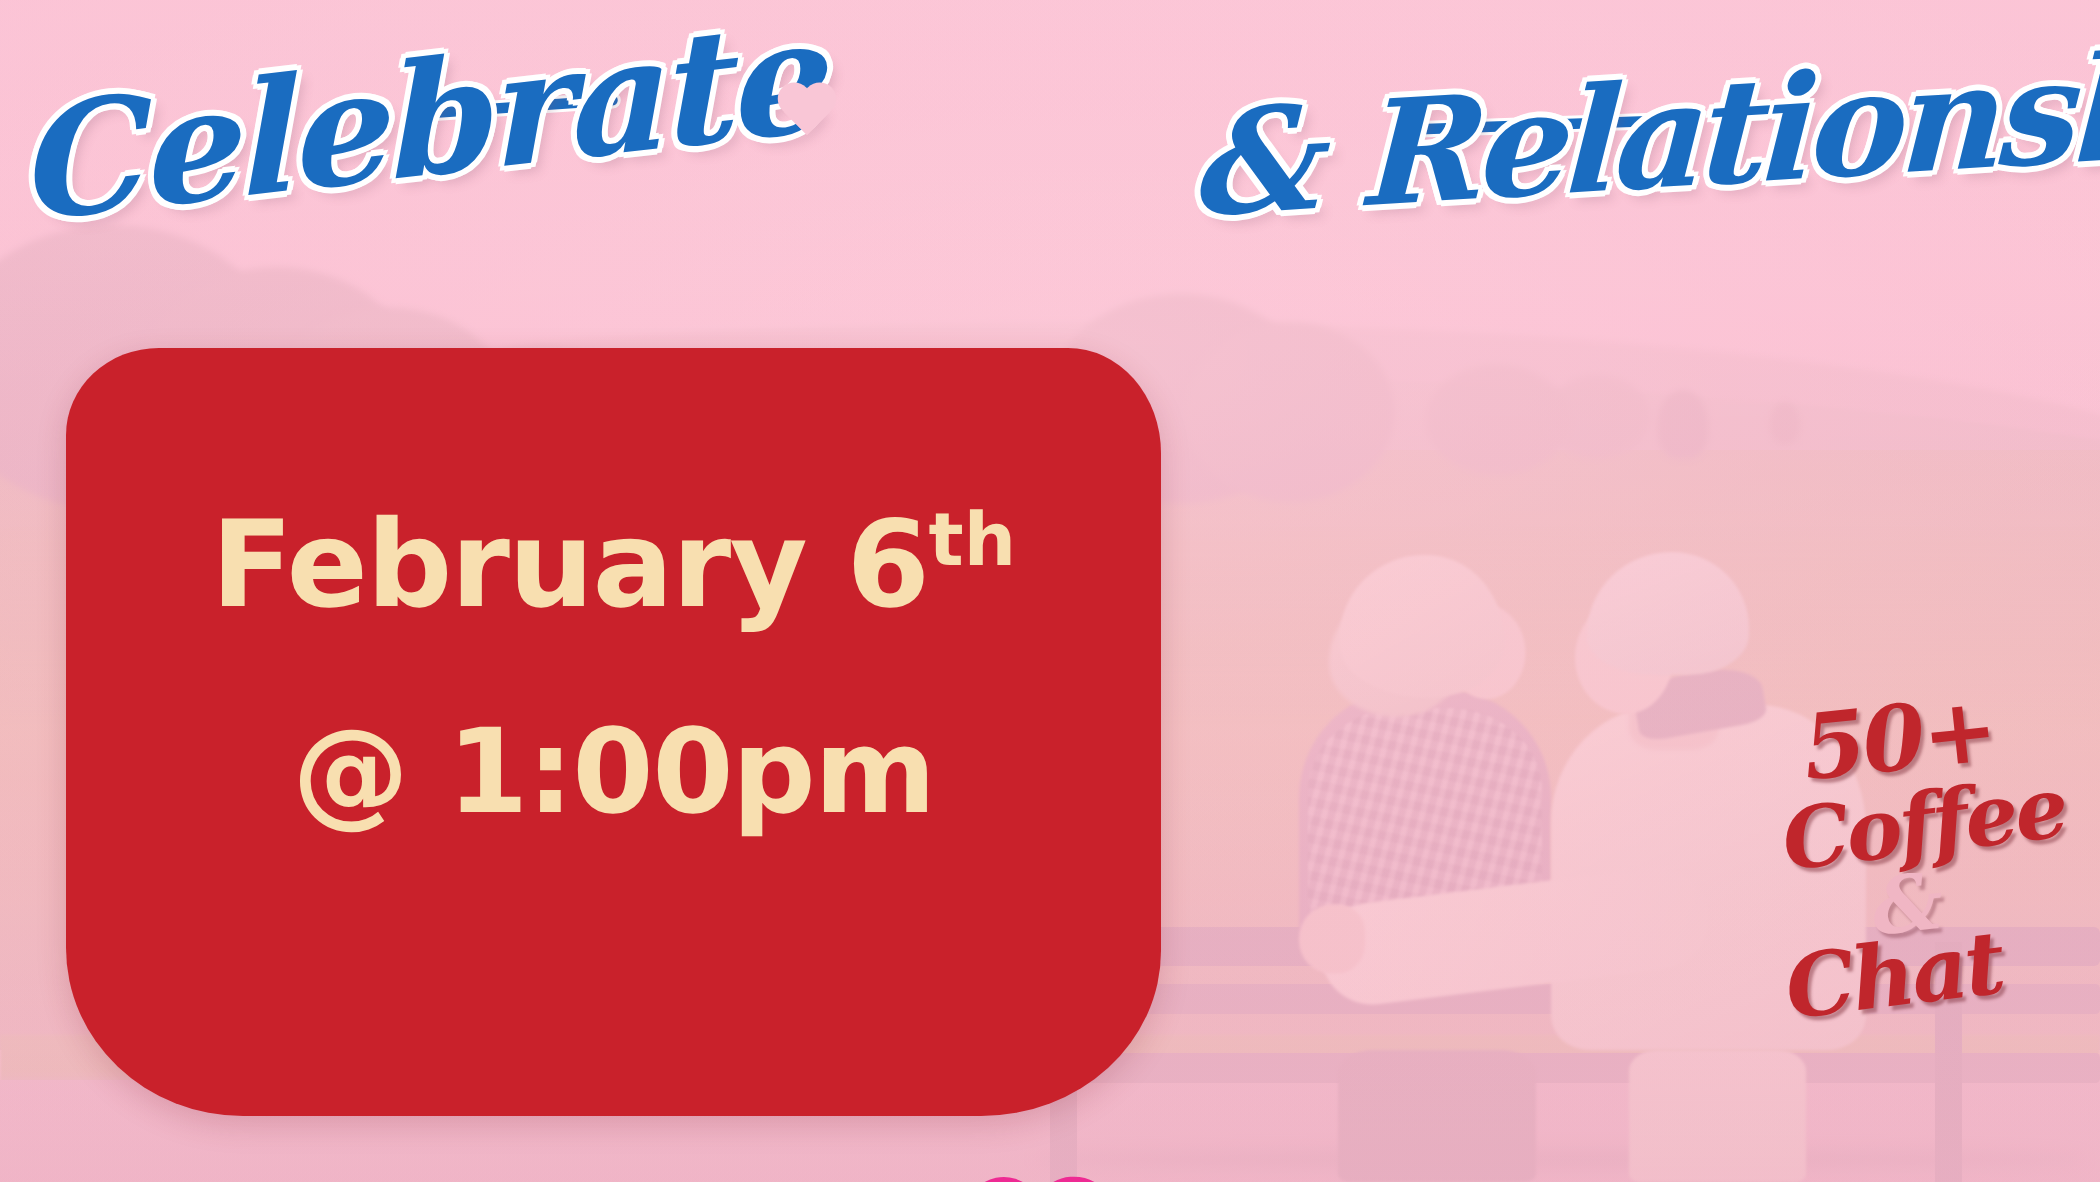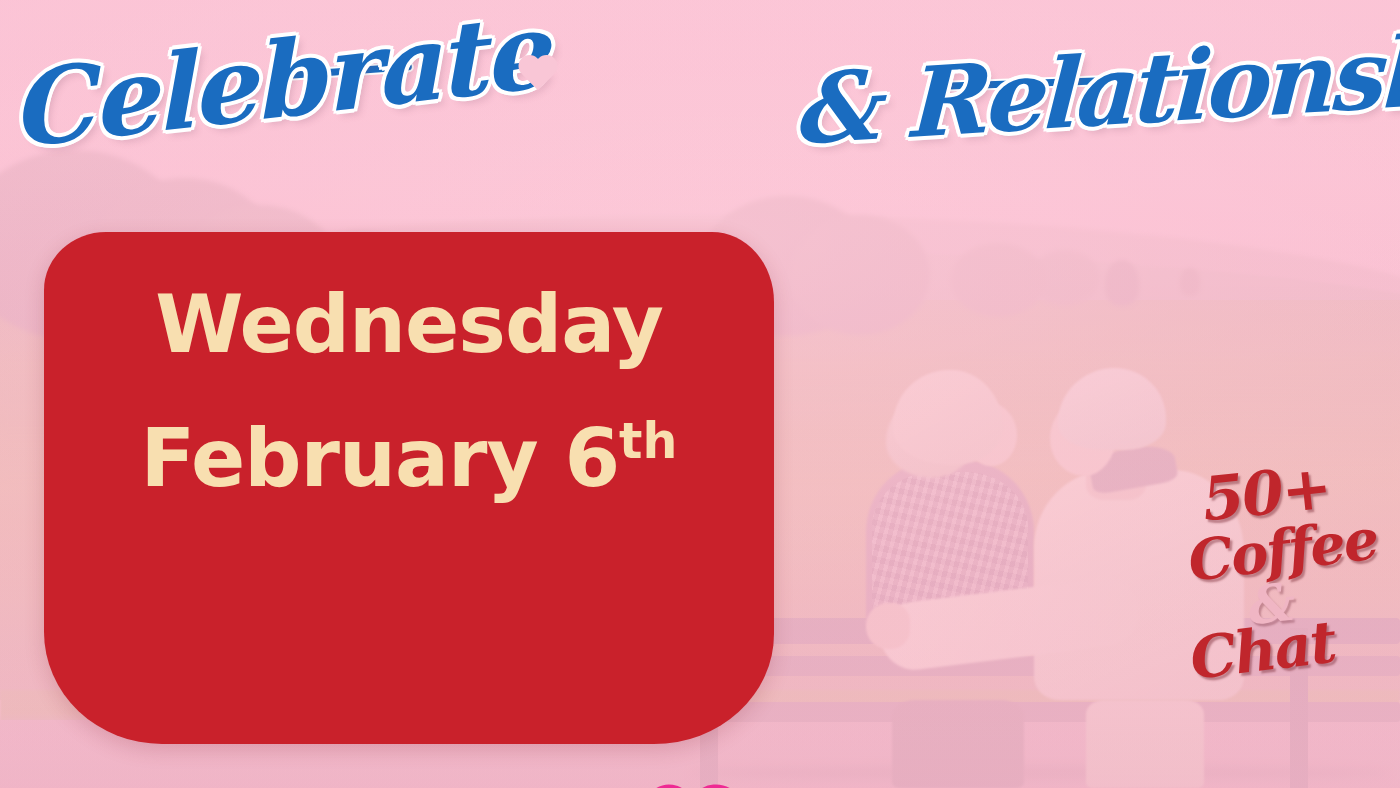--- a/index.html
+++ b/index.html
@@ -347,22 +347,22 @@
     <div class="celebrate">Celebrate</div>
 
     <div class="love-heart"></div>
 
     <div class="brush-line b2"></div>
     <div class="relationships">&amp; Relationships</div>
   </div>
 
   <div class="red-panel">
     <div class="date-lines">
-      <span class="dl l1">Wednesday</span>
       <span class="dl l2"><span>February</span>&nbsp;<span>6</span><span class="ordinal">th</span></span>
+      <span class="dl l3">@ 1:00pm</span>
     </div>
 
     <svg class="hearts" viewBox="0 0 190 160">
       <g fill="none" stroke="#ee2a93" stroke-width="13" stroke-linecap="round" stroke-linejoin="round">
         <path d="M59 122 C34 96 16 74 16 56 C16 38 30 28 43 32 C52 35 57 44 59 52 C63 43 70 32 82 31 C96 30 106 41 104 57 C101 79 82 100 59 122 Z"></path>
         <path d="M129 148 C106 120 92 98 94 78 C96 59 110 51 122 56 C131 60 135 70 136 79 C141 70 149 60 161 61 C175 62 183 75 179 91 C173 113 154 130 129 148 Z"></path>
       </g>
     </svg>
   </div>
 

